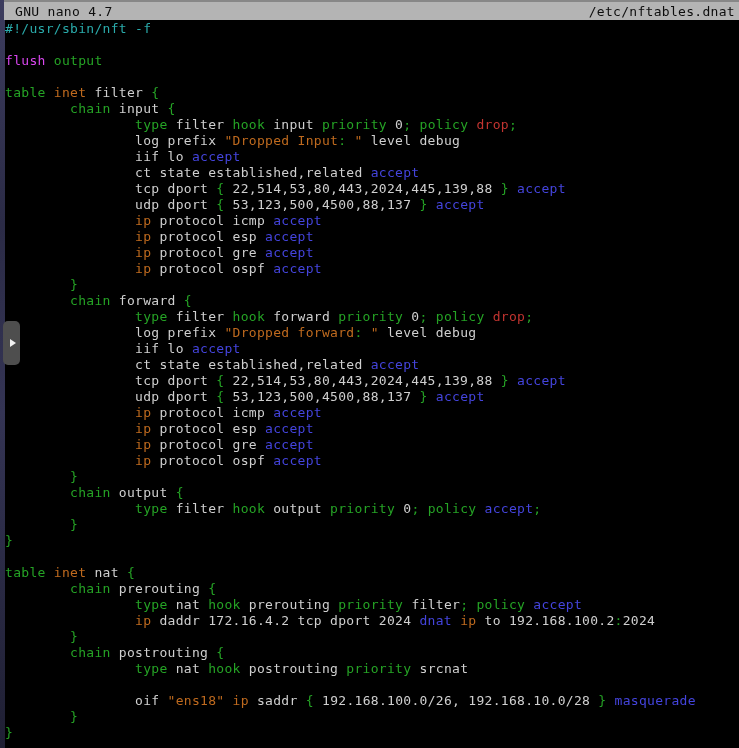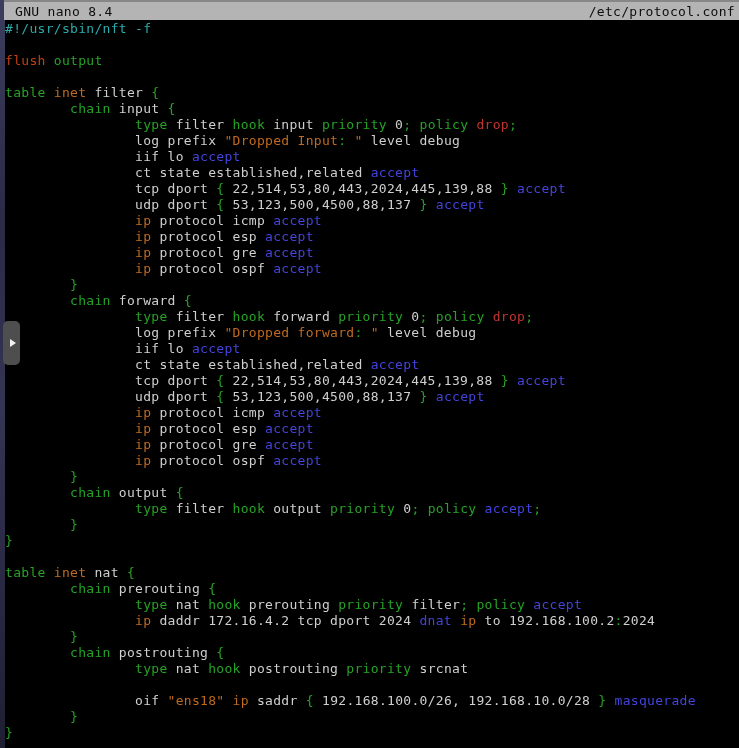--- a/index.html
+++ b/index.html
@@ -40,28 +40,28 @@
     margin-left:2px;
   }
 </style>
 </head>
 <body>
 
 <div class="screen">
   <div class="wallpaper-strip"></div>
 
   <div class="titlebar" style="background: rgb(180, 180, 180); color: rgb(13, 13, 13);">
-    <span>GNU nano 8.4</span>
-    <span>/etc/protocol.conf</span>
+    <span>GNU nano 4.7</span>
+    <span>/etc/nftables.dnat</span>
   </div>
 
   <div class="terminal">
       <div class="line"><span style="color: rgb(42, 171, 171);">#!/usr/sbin/nft -f</span></div>
       <div class="line"> </div>
-      <div class="line"><span style="color: #c2410c;">flush</span><span style="color: rgb(207, 207, 207);"> </span><span style="color: rgb(37, 163, 37);">output</span></div>
+      <div class="line"><span style="color: #d946ef;">flush</span><span style="color: rgb(207, 207, 207);"> </span><span style="color: rgb(37, 163, 37);">output</span></div>
       <div class="line"> </div>
       <div class="line"><span style="color: rgb(37, 163, 37);">table</span><span style="color: rgb(207, 207, 207);"> </span><span style="color: rgb(191, 106, 30);">inet</span><span style="color: rgb(207, 207, 207);"> filter </span><span style="color: rgb(37, 163, 37);">{</span></div>
       <div class="line"><span style="color: rgb(207, 207, 207);">        </span><span style="color: rgb(37, 163, 37);">chain</span><span style="color: rgb(207, 207, 207);"> input </span><span style="color: rgb(37, 163, 37);">{</span></div>
       <div class="line"><span style="color: rgb(207, 207, 207);">                </span><span style="color: rgb(37, 163, 37);">type</span><span style="color: rgb(207, 207, 207);"> filter </span><span style="color: rgb(37, 163, 37);">hook</span><span style="color: rgb(207, 207, 207);"> input </span><span style="color: rgb(37, 163, 37);">priority</span><span style="color: rgb(207, 207, 207);"> 0</span><span style="color: rgb(37, 163, 37);">;</span><span style="color: rgb(207, 207, 207);"> </span><span style="color: rgb(37, 163, 37);">policy</span><span style="color: rgb(207, 207, 207);"> </span><span style="color: rgb(194, 52, 48);">drop</span><span style="color: rgb(37, 163, 37);">;</span></div>
       <div class="line"><span style="color: rgb(207, 207, 207);">                log prefix </span><span style="color: rgb(191, 106, 30);">"Dropped Input</span><span style="color: rgb(37, 163, 37);">:</span><span style="color: rgb(191, 106, 30);"> "</span><span style="color: rgb(207, 207, 207);"> level debug</span></div>
       <div class="line"><span style="color: rgb(207, 207, 207);">                iif lo </span><span style="color: rgb(68, 68, 221);">accept</span></div>
       <div class="line"><span style="color: rgb(207, 207, 207);">                ct state established,related </span><span style="color: rgb(68, 68, 221);">accept</span></div>
       <div class="line"><span style="color: rgb(207, 207, 207);">                tcp dport </span><span style="color: rgb(37, 163, 37);">{</span><span style="color: rgb(207, 207, 207);"> 22,514,53,80,443,2024,445,139,88 </span><span style="color: rgb(37, 163, 37);">}</span><span style="color: rgb(207, 207, 207);"> </span><span style="color: rgb(68, 68, 221);">accept</span></div>
       <div class="line"><span style="color: rgb(207, 207, 207);">                udp dport </span><span style="color: rgb(37, 163, 37);">{</span><span style="color: rgb(207, 207, 207);"> 53,123,500,4500,88,137 </span><span style="color: rgb(37, 163, 37);">}</span><span style="color: rgb(207, 207, 207);"> </span><span style="color: rgb(68, 68, 221);">accept</span></div>
       <div class="line"><span style="color: rgb(207, 207, 207);">                </span><span style="color: rgb(191, 106, 30);">ip</span><span style="color: rgb(207, 207, 207);"> protocol icmp </span><span style="color: rgb(68, 68, 221);">accept</span></div>

